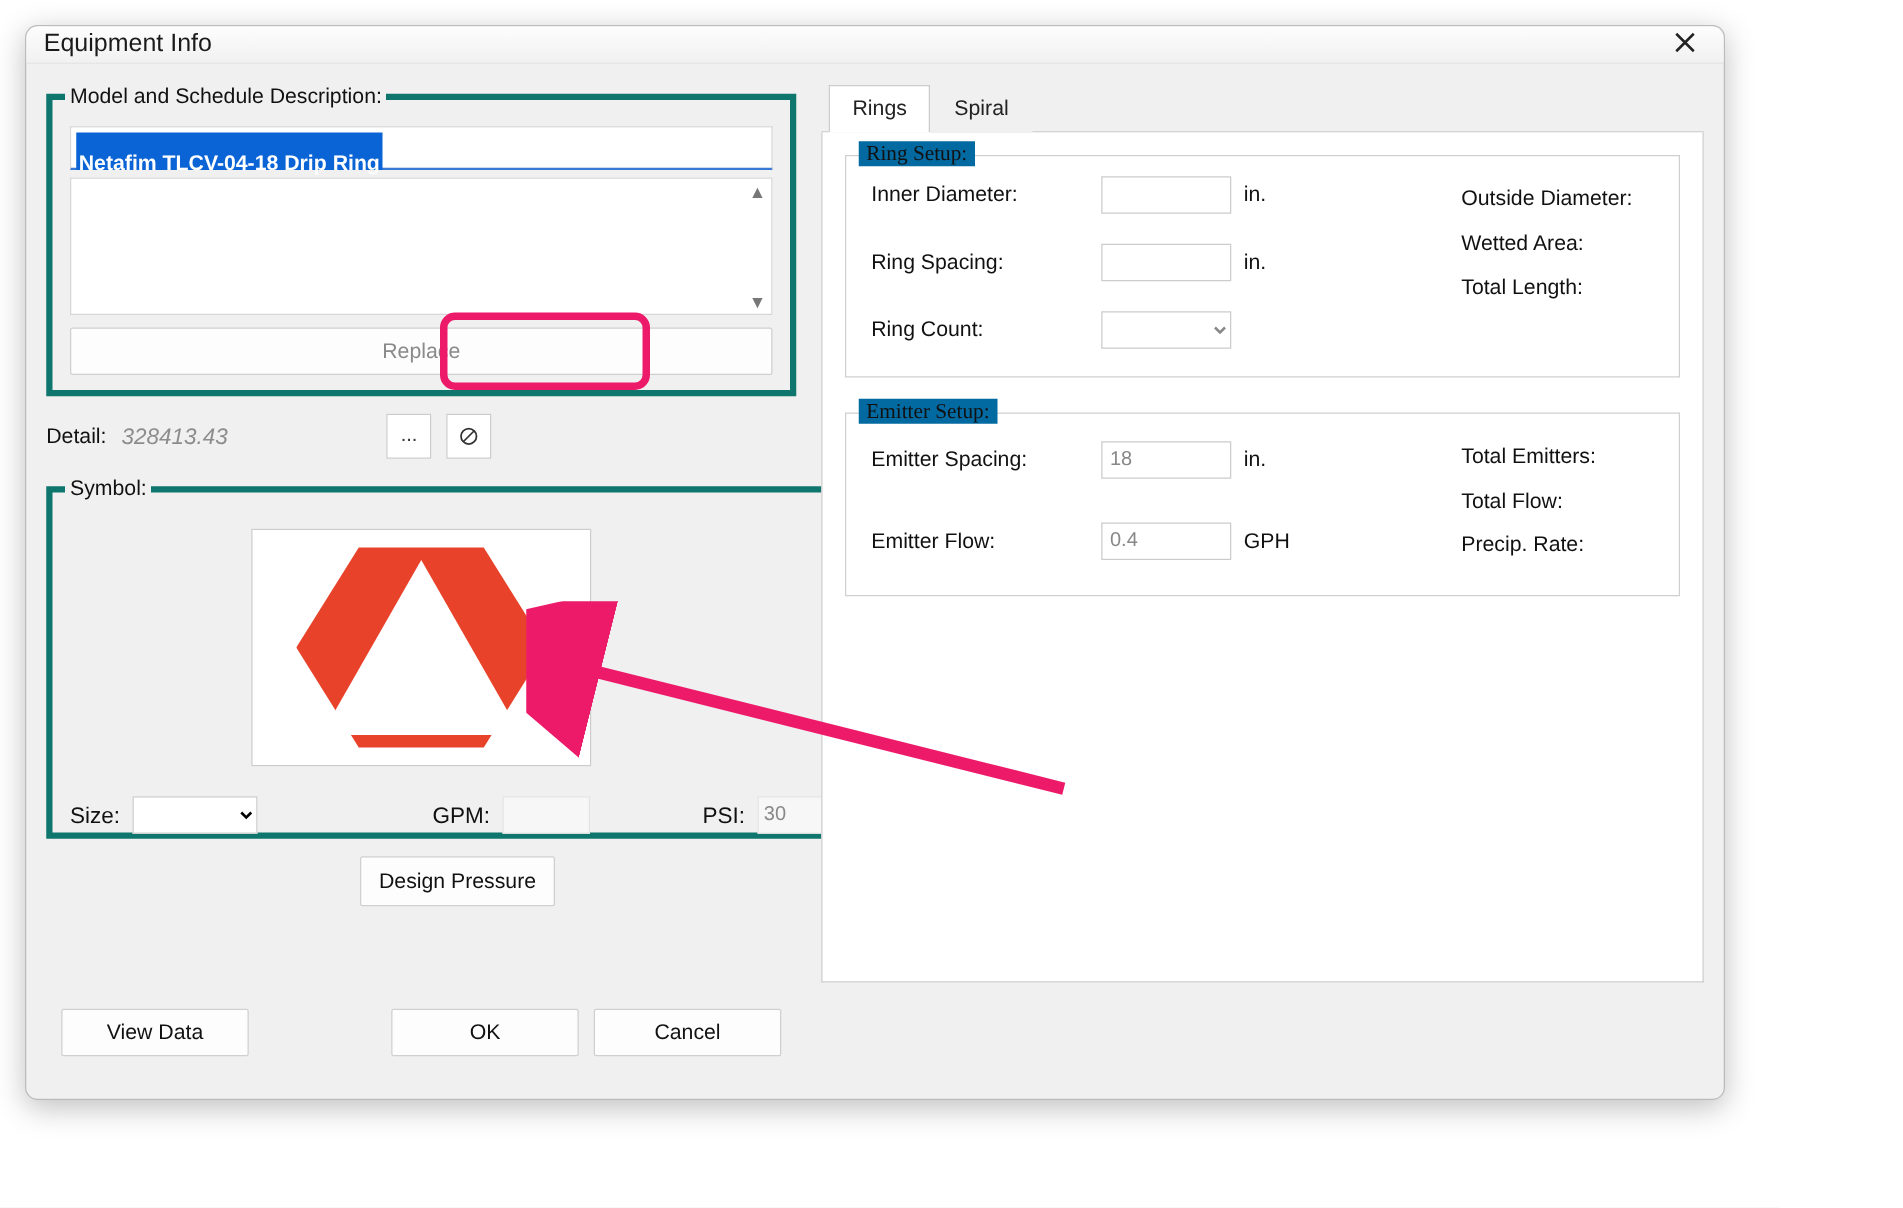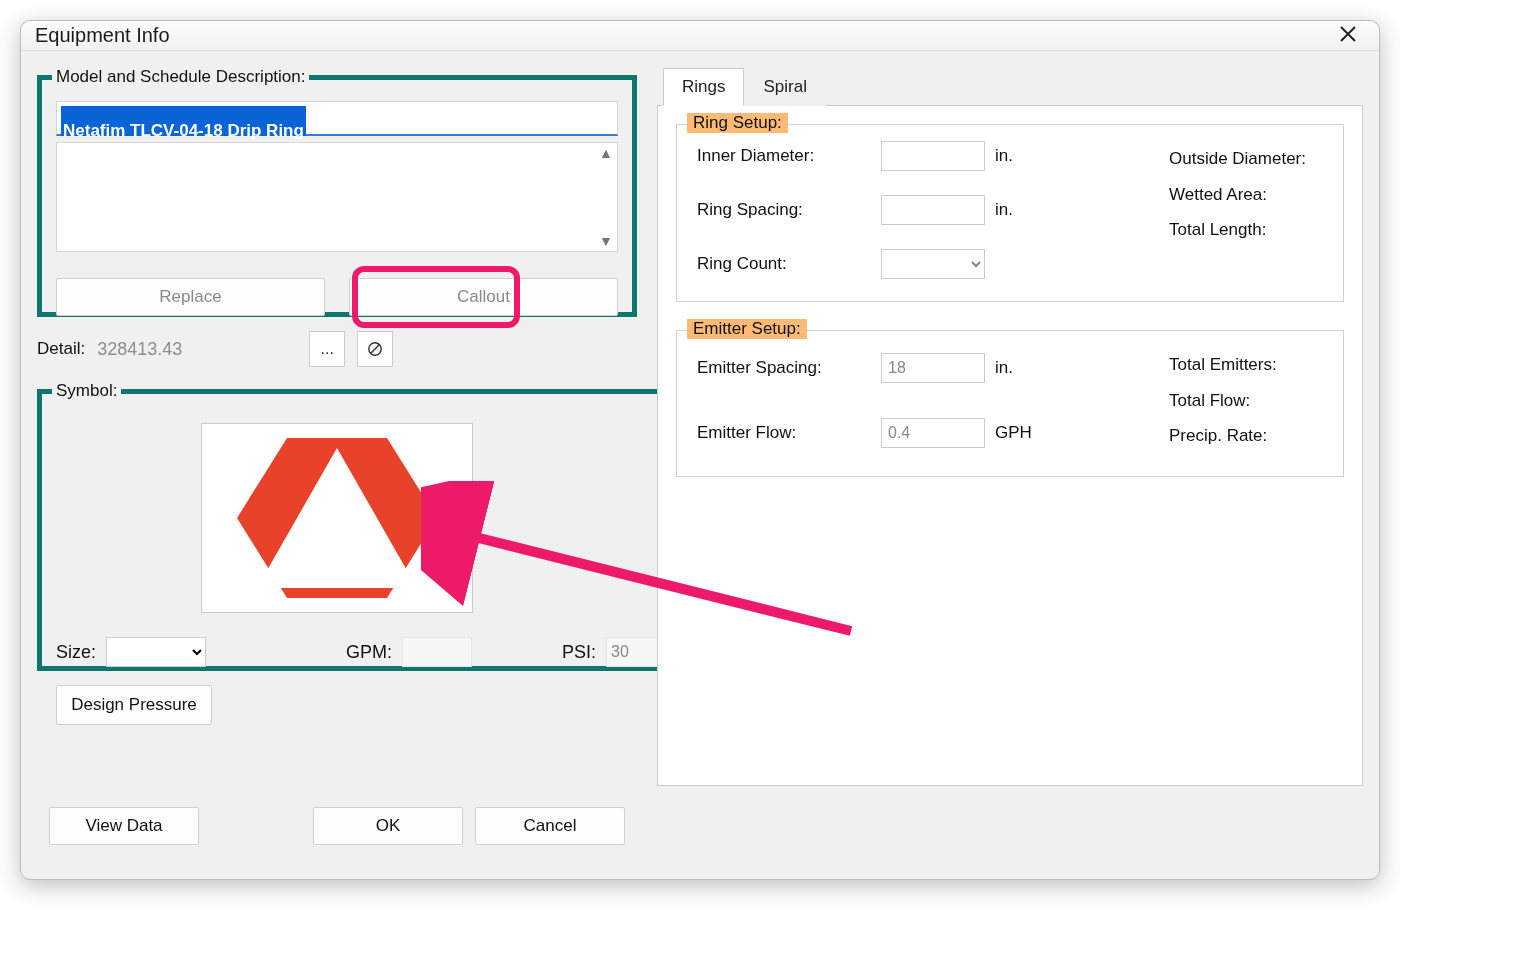--- a/index.html
+++ b/index.html
@@ -106,33 +106,33 @@
   .btn {
     background: #fdfdfd;
     border: 1px solid #d0d0d0;
     color: #8a8a8a;
     font-size: 17px;
     height: 38px;
     cursor: pointer;
     border-radius: 2px;
   }
   .btn.enabled { color: #111; }
-  .btn-row { display: flex; gap: 24px; margin-top: 26px; }
+  .btn-row { display: flex; gap: 24px; margin-top: 10px; }
   .btn-row .btn { flex: 1; }
 
   .highlight-rect {
     border: 6px solid #ed1a6a;
     border-radius: 12px;
     position: absolute;
   }
 
   .detail-row {
     display: flex; align-items: center; gap: 12px; margin-top: 14px;
   }
-  .detail-row .val { color: #8d8d8d; font-size: 18px; flex: 0 0 200px; }
+  .detail-row .val { color: #8d8d8d; font-size: 18px; flex: 0 0 200px; font-style: italic; }
   .smallbtn {
     width: 36px; height: 36px; background: #fff; border: 1px solid #ccc;
     display: inline-flex; align-items: center; justify-content: center;
     font-size: 16px; color: #333; cursor: pointer;
   }
 
   .symbol-box {
     width: 272px; height: 190px; background: #fff; border: 1px solid #ccc;
     margin: 8px 0 0 145px; display: flex; align-items: center; justify-content: center;
   }
@@ -141,21 +141,21 @@
     display: flex; align-items: center; gap: 10px; margin-top: 24px;
     font-size: 18px; color: #111;
   }
   .size-row select, .size-row input {
     height: 30px; border: 1px solid #ccc; background: #fff; font-size: 16px;
     padding: 2px 4px;
   }
   .size-row select { width: 100px; }
   .size-row .ro { background: #f7f7f7; color: #888; border-color: #e4e4e4; width: 70px; }
 
-  .design-btn-row { display:flex; justify-content:flex-start; margin-top: 18px; }
+  .design-btn-row { display:flex; justify-content:center; margin-top: 18px; }
   .design-btn { width: 156px; height: 40px; }
 
   .footer-row {
     position: absolute; left: 12px; right: 12px; bottom: 2px;
     display: flex; gap: 12px;
   }
   .footer-row .btn { width: 150px; }
   .footer-row .spacer { flex: 1; }
 
   
@@ -191,21 +191,21 @@
 
   .setup-box {
     border: 1px solid #d0d0d0;
     padding: 16px 20px 22px 20px;
     margin-bottom: 28px;
     position: relative;
     background: #fff;
   }
   .setup-box .legend {
     position: absolute; top: -12px; left: 10px;
-    background: #fdba74; padding: 0 6px; font-size: 17px; color: #111;
+    background: #0369a1; padding: 0 6px; font-size: 17px; color: #111; font-family: Liberation Serif, serif;
   }
   .setup-grid {
     display: grid;
     grid-template-columns: 160px 90px 50px 1fr;
     row-gap: 14px;
     column-gap: 8px;
     align-items: center;
     gap: 24px;
   }
   .setup-grid .lab { font-size: 17px; color: #111; }
@@ -251,21 +251,20 @@
 
         <div class="listbox">
           <div class="scroll">
             <span>▲</span>
             <span>▼</span>
           </div>
         </div>
 
         <div class="btn-row" style="position:relative;">
           <button class="btn">Replace</button>
-          <button class="btn">Callout</button>
           <div class="highlight-rect" style="left:296px; top:-12px; width:168px; height:62px;"></div>
         </div>
       </fieldset>
 
       <div class="detail-row">
         <span class="label">Detail:</span>
         <span class="val">328413.43</span>
         <button class="smallbtn">...</button>
         <button class="smallbtn">
           <svg width="16" height="16" viewBox="0 0 16 16">

